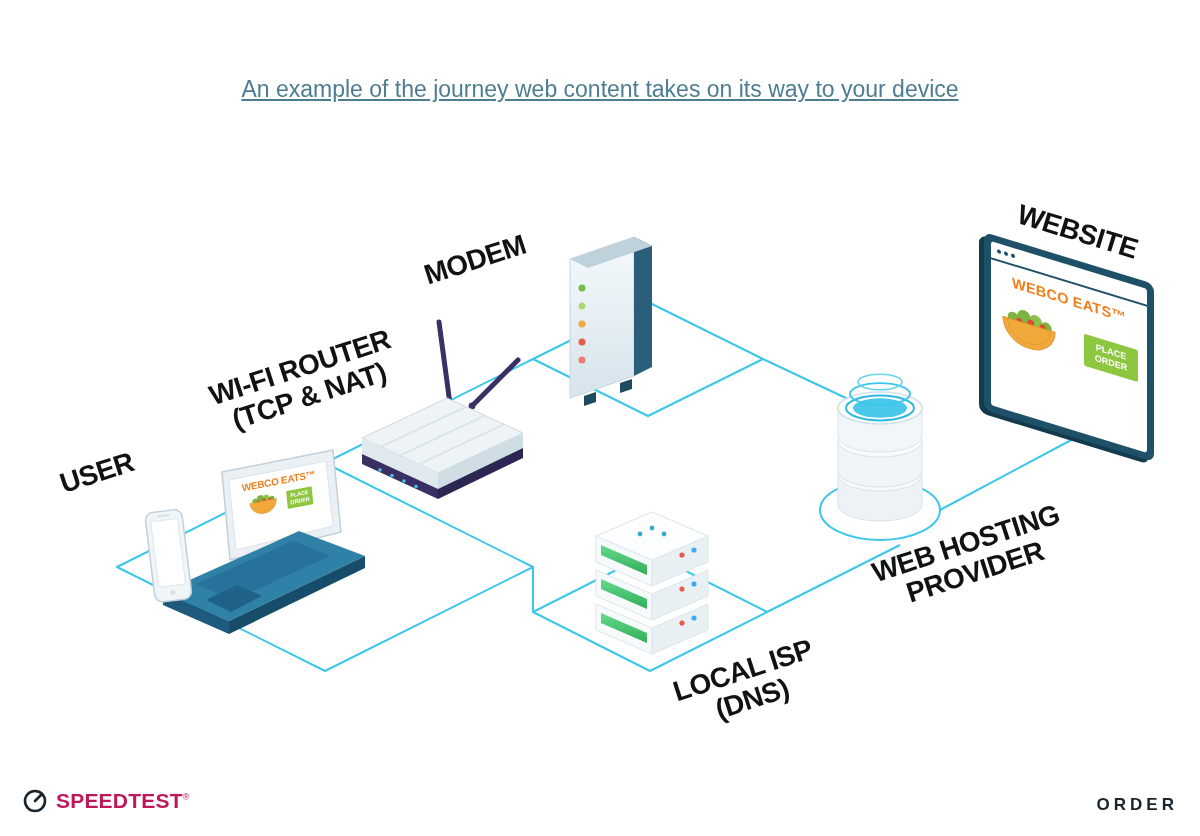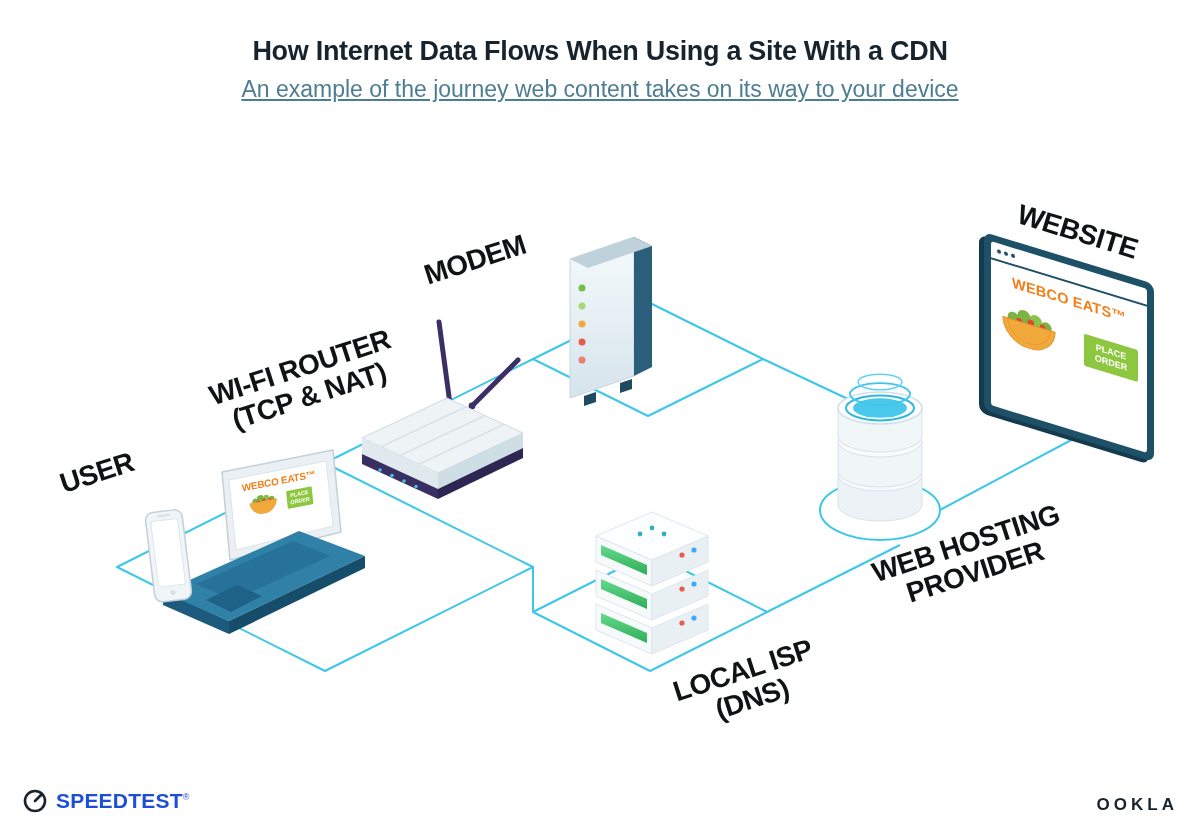--- a/index.html
+++ b/index.html
@@ -41,31 +41,30 @@
     display:flex; flex-direction:column; align-items:center; }
   .mini-brand { color:#f07f1a; font-weight:700; font-size:10px; margin-top:5px;
     letter-spacing:-0.2px; white-space:nowrap; }
   .mini-row { display:flex; align-items:flex-end; gap:9px; margin-top:3px; }
   .mini-btn { width:26px; background:#8dc63f; color:#ffffff; font-size:5.5px;
     font-weight:700; text-align:center; padding:2px 1px; border-radius:1px; line-height:1.25; }
 
   
   .speedtest { position:absolute; left:22px; top:788px; display:flex;
     align-items:center; gap:8px; z-index:3; }
-  .speedtest-text { font-size:21px; font-weight:700; color:#1d4ed8; letter-spacing:0.2px; }
+  .speedtest-text { font-size:21px; font-weight:700; color:#be185d; letter-spacing:0.2px; }
   .speedtest-text sup { font-size:9px; font-weight:400; }
   .ookla { position:absolute; right:22px; top:795px; font-size:17px; font-weight:700;
     color:#17242e; letter-spacing:4px; z-index:3; }
 </style>
 </head>
 <body>
 
 <div class="stage">
 
-  <div class="title">How Internet Data Flows When Using a Site With a CDN</div>
   <div class="subtitle">An example of the journey web content takes on its way to your device</div>
 
   <svg class="scene" width="1200" height="836" viewBox="0 0 1200 836">
     <defs>
       <linearGradient id="gradModem" x1="0" y1="0" x2="0" y2="1">
         <stop offset="0" stop-color="#f5fafc"></stop>
           <stop offset="1" stop-color="#d6e4ec"></stop>
       </linearGradient>
       <linearGradient id="gradGreen" x1="0" y1="0" x2="0" y2="1">
         <stop offset="0" stop-color="#66d98d"></stop>
@@ -246,15 +245,15 @@
     </div>
   </div>
 
   <div class="speedtest">
     <svg width="26" height="26" viewBox="0 0 26 26">
       <circle cx="13" cy="13" r="10" fill="none" stroke="#17242e" stroke-width="2.6"></circle>
       <line x1="13" y1="13" x2="20" y2="6" stroke="#17242e" stroke-width="2.6" stroke-linecap="round"></line>
     </svg>
     <span class="speedtest-text"><span>SPEEDTEST</span><sup>®</sup></span>
   </div>
-  <div class="ookla">OOKLA</div>
+  <div class="ookla">ORDER</div>
 
 </div>
 
 </body></html>

